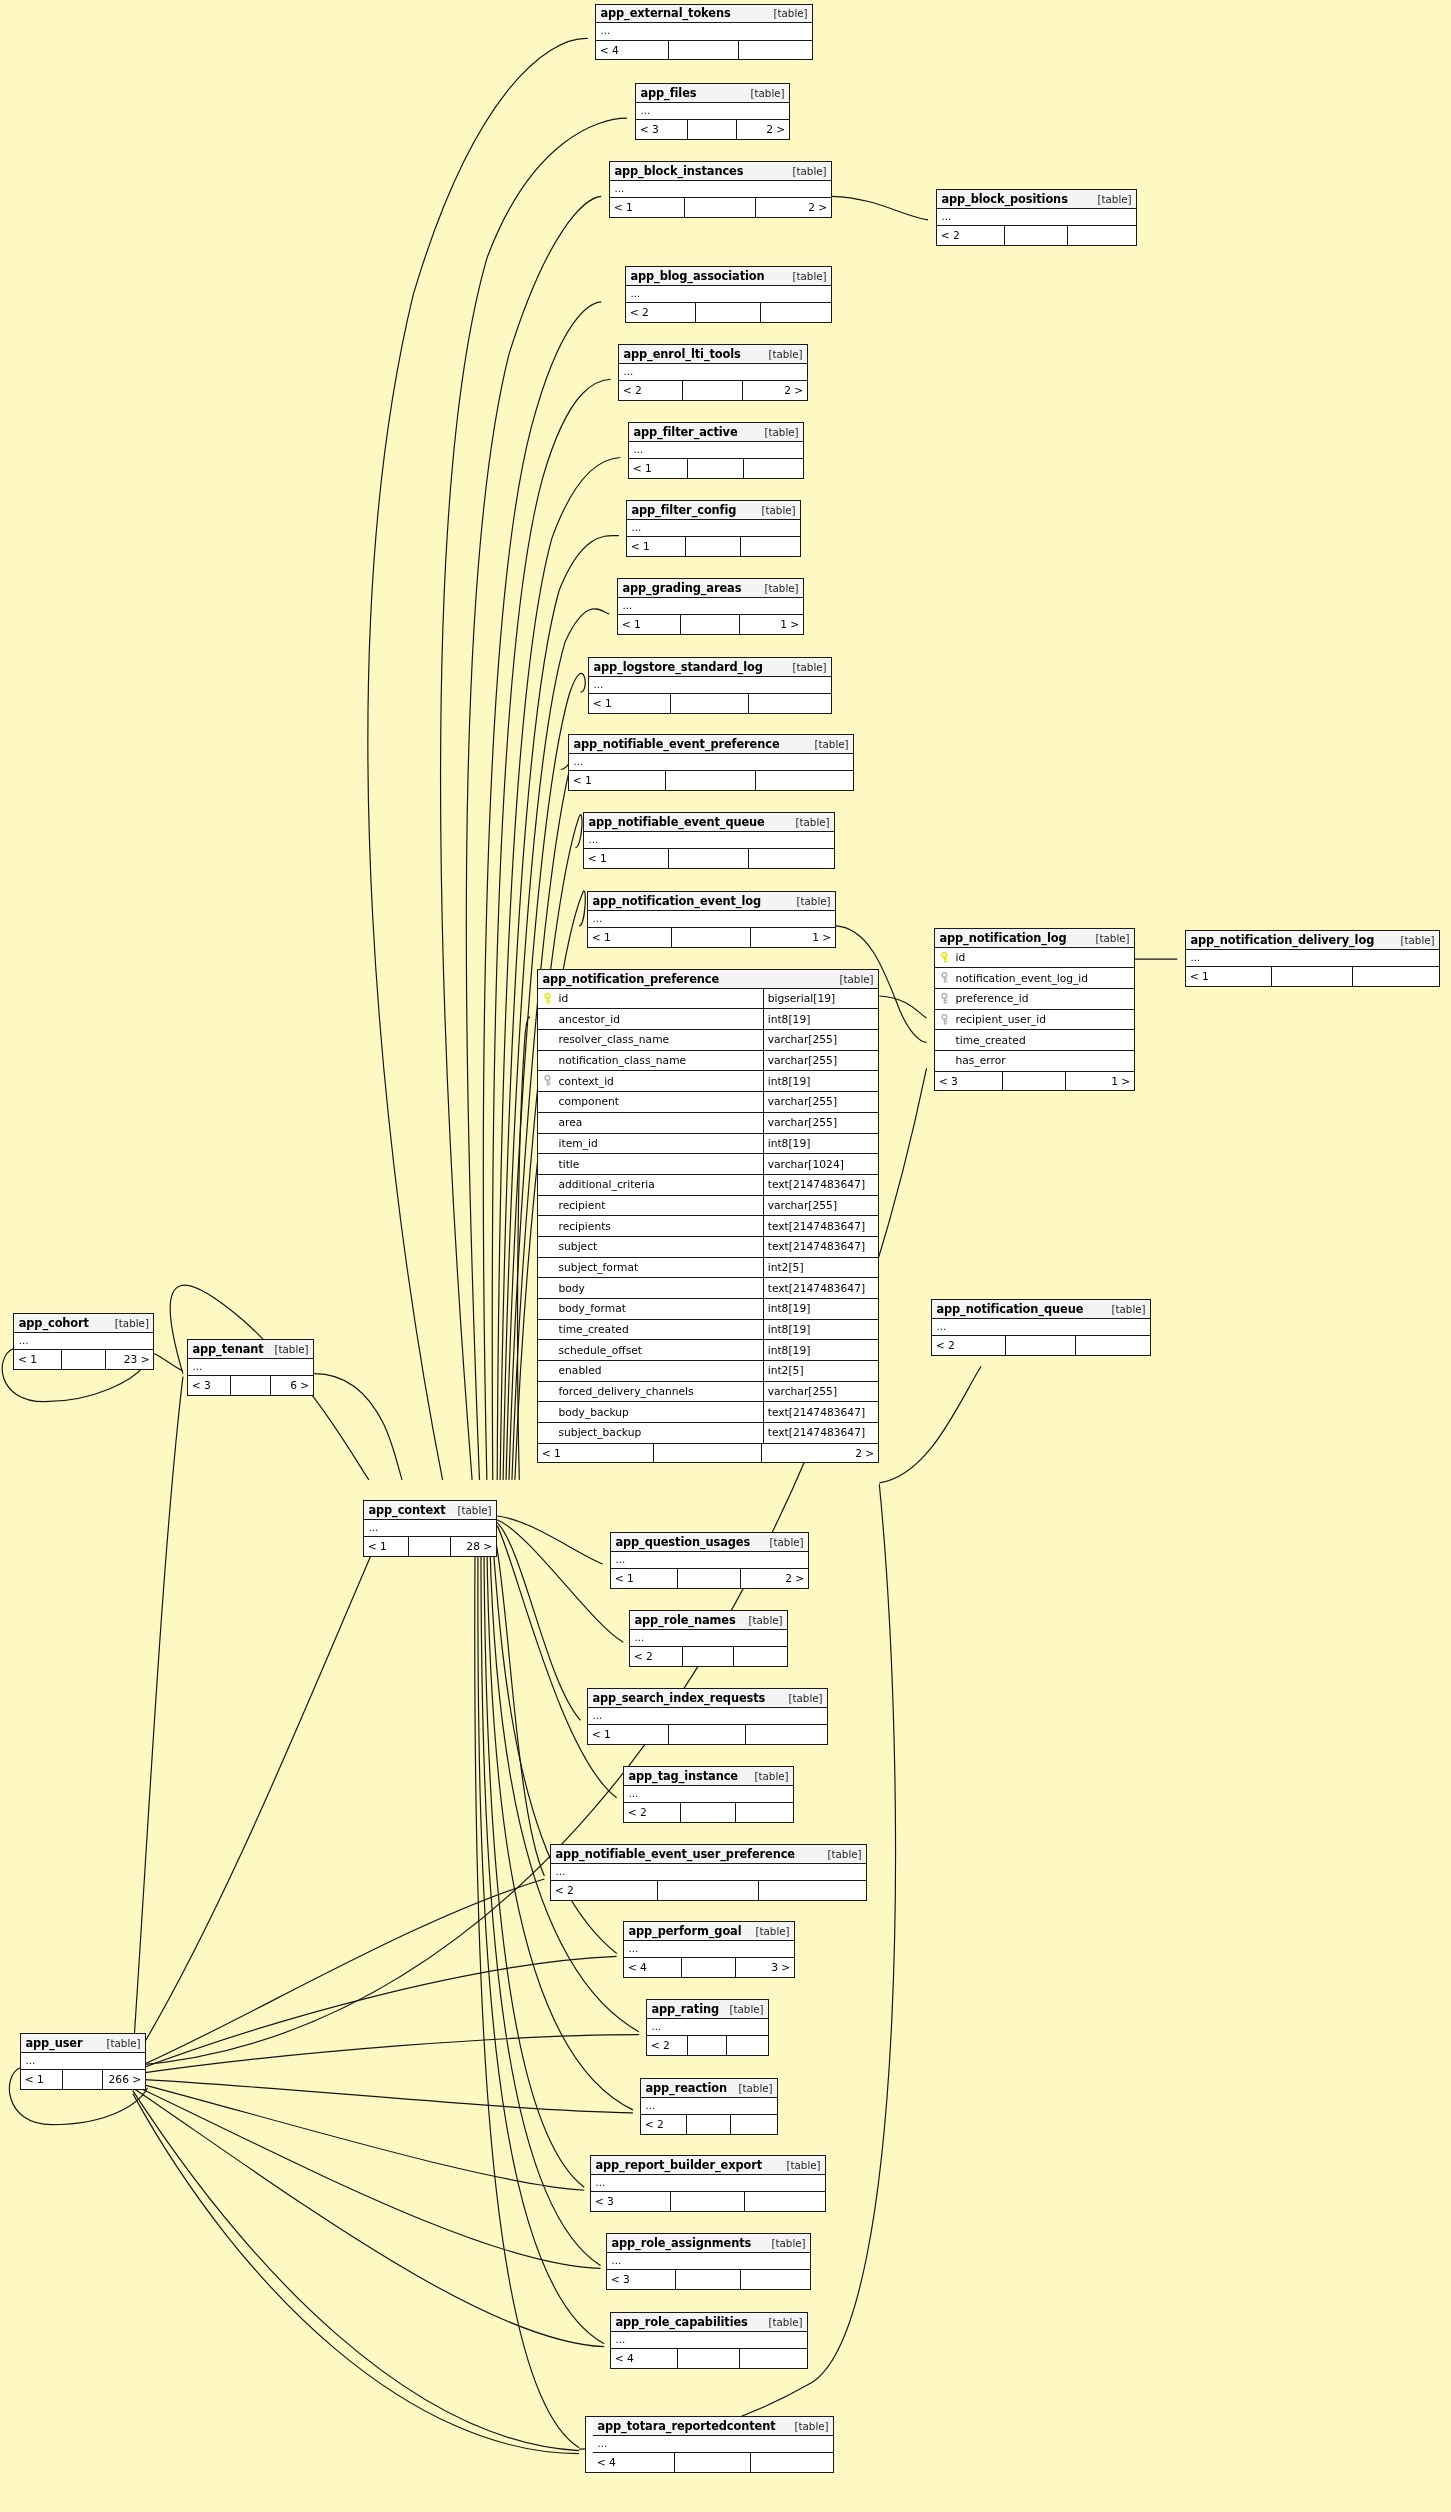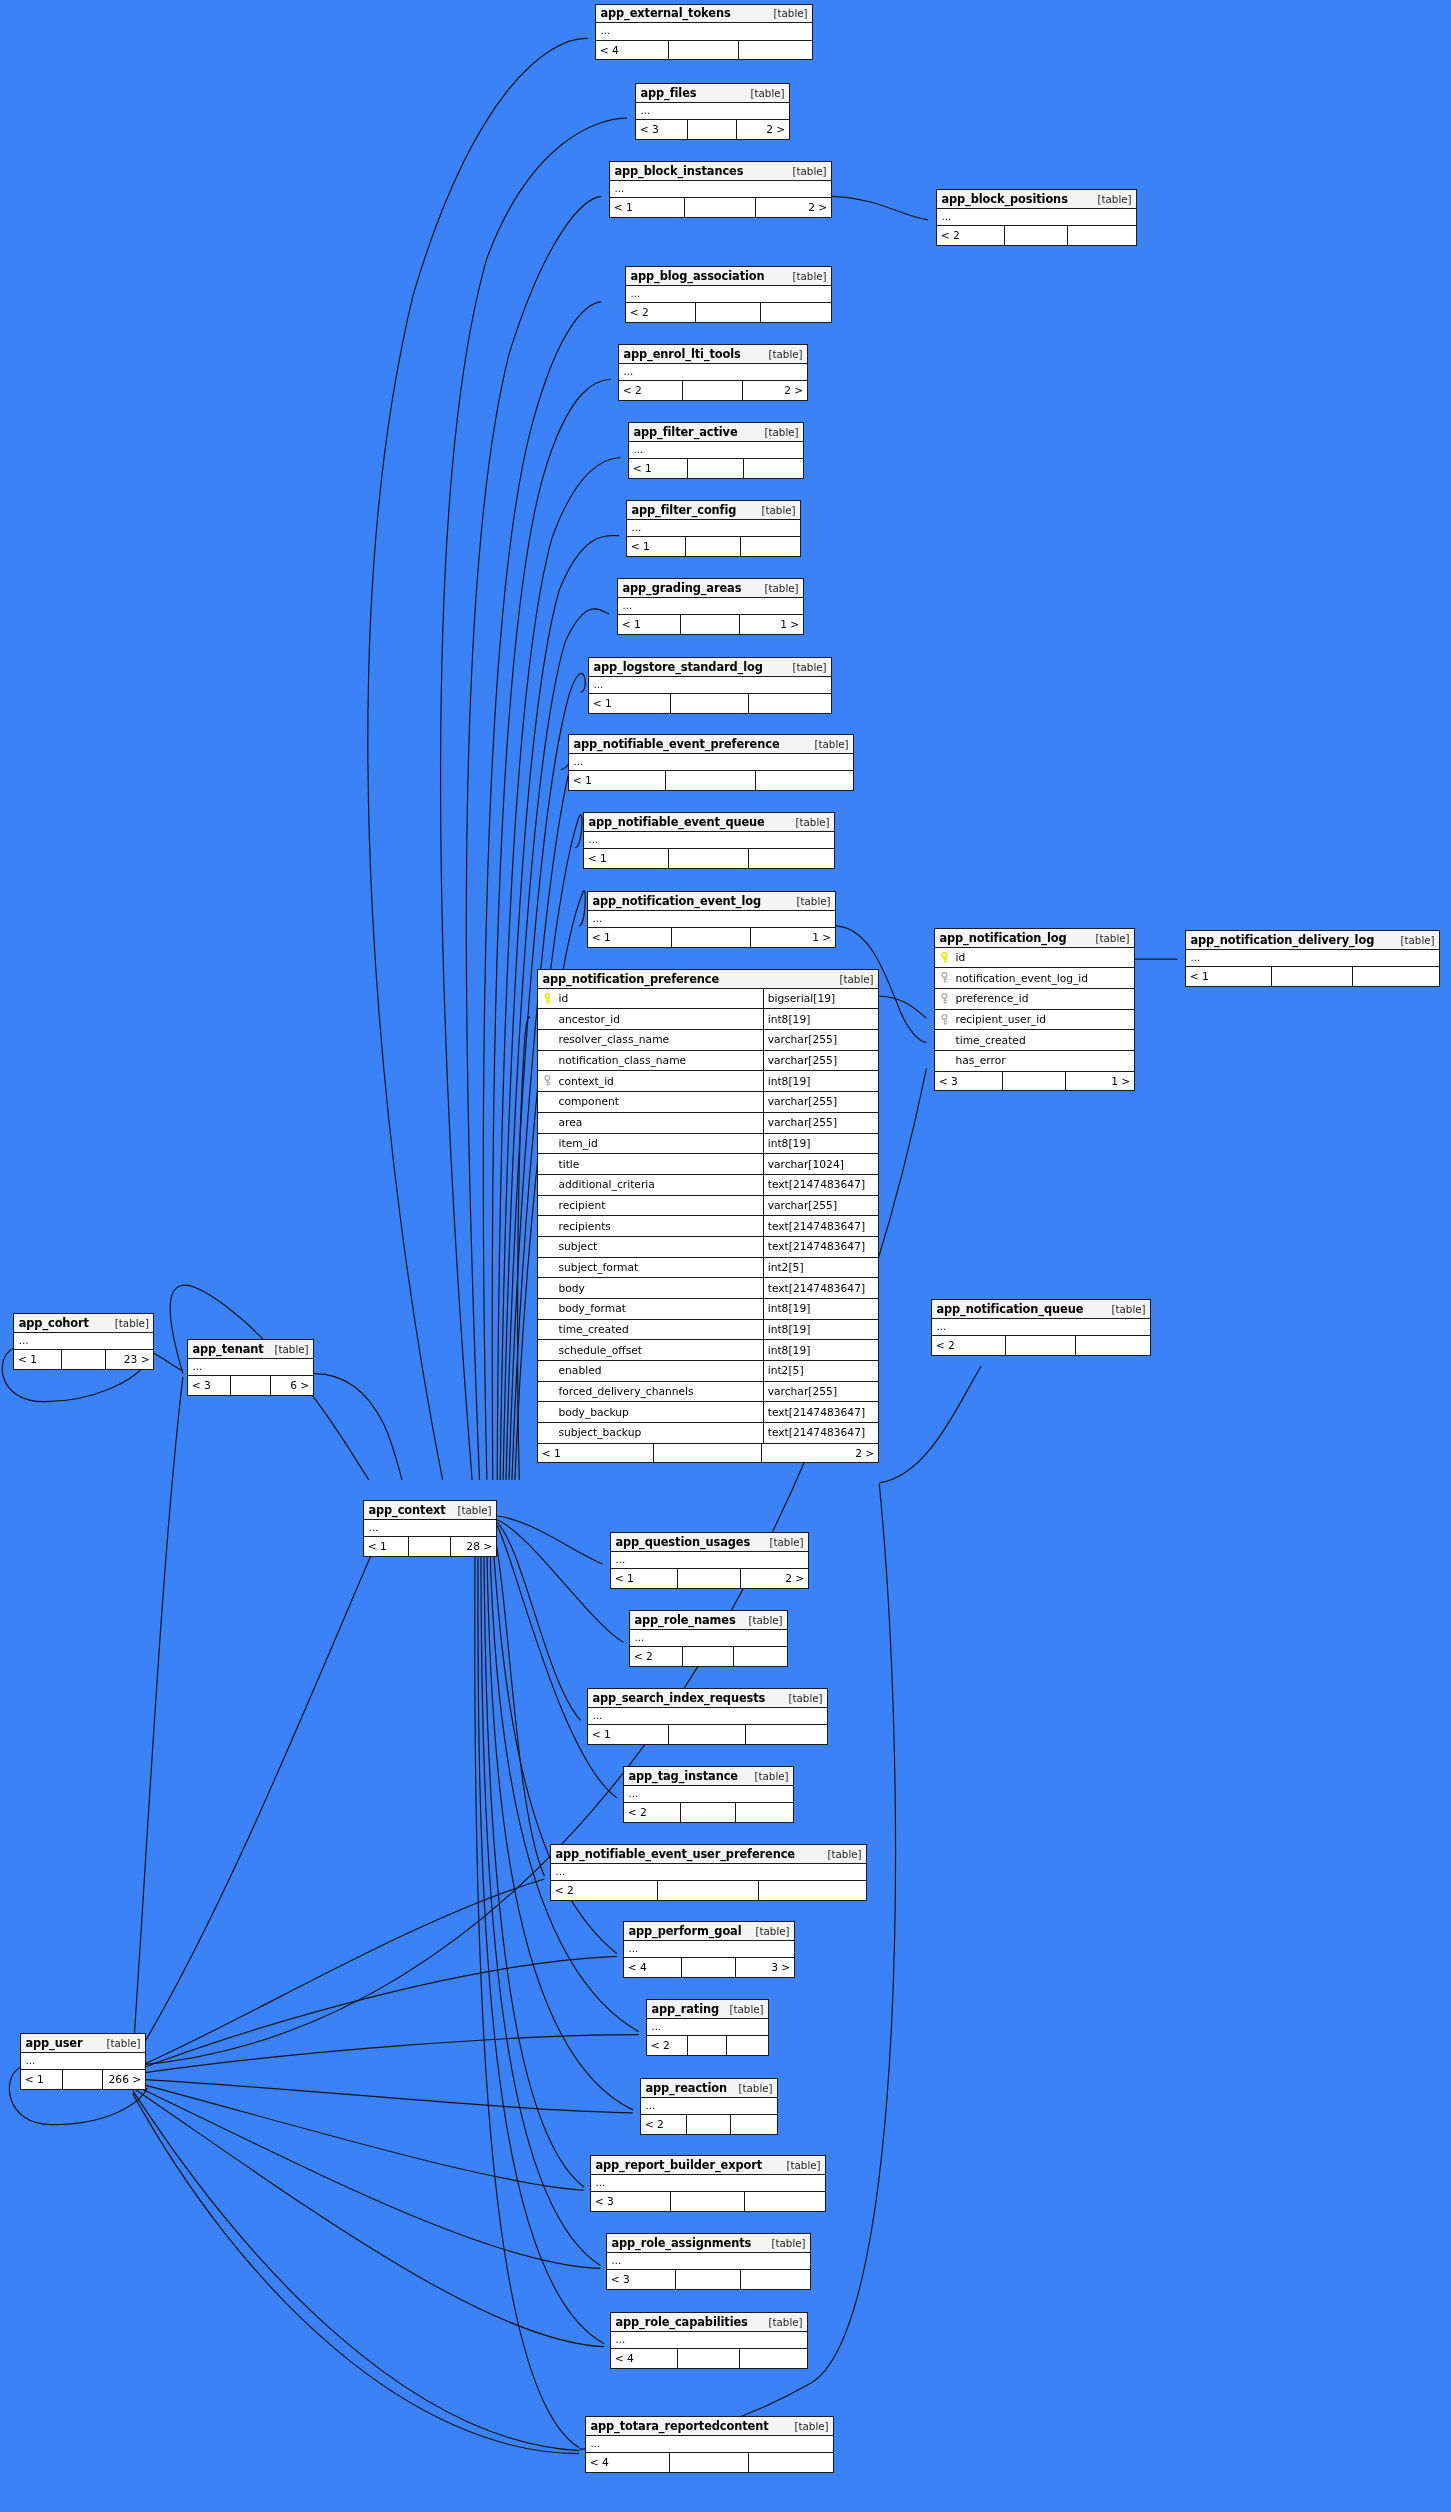--- a/index.html
+++ b/index.html
@@ -6,21 +6,21 @@
   * { box-sizing: border-box; }
   html, body {
     margin: 0; padding: 0;
     background: #ffffff;
     font-family: "DejaVu Sans", "Liberation Sans", sans-serif;
   }
   #canvas {
     position: relative;
     width: 1451px;
     height: 2512px;
-    background: #3b82f6;
+    background: #fef9c3;
     overflow: hidden;
   }
   #edges {
     position: absolute;
     left: 0; top: 0;
     width: 1451px; height: 2512px;
     pointer-events: none;
   }
   .tbl {
     position: absolute;
@@ -722,21 +722,21 @@
           <span class="tbl-name">app_user</span>
           <span class="tbl-kind">[table]</span>
         </div>
         <div class="ellipsis-row">...</div>
         <div class="foot">
           <div class="f-left">&lt; 1</div>
           <div class="f-mid"></div>
           <div class="f-right">266 &gt;</div>
         </div>
       </div>
-      <div class="tbl thin" style="left: 585px; top: 2416px; width: 249px;">
+      <div class="tbl thin" style="left: 585px; top: 2416px; width: 249px; padding-left: 7px;">
         <div class="tbl-head">
           <span class="tbl-name">app_totara_reportedcontent</span>
           <span class="tbl-kind">[table]</span>
         </div>
         <div class="ellipsis-row">...</div>
         <div class="foot">
           <div class="f-left">&lt; 4</div>
           <div class="f-mid"></div>
           <div class="f-right"></div>
         </div>

